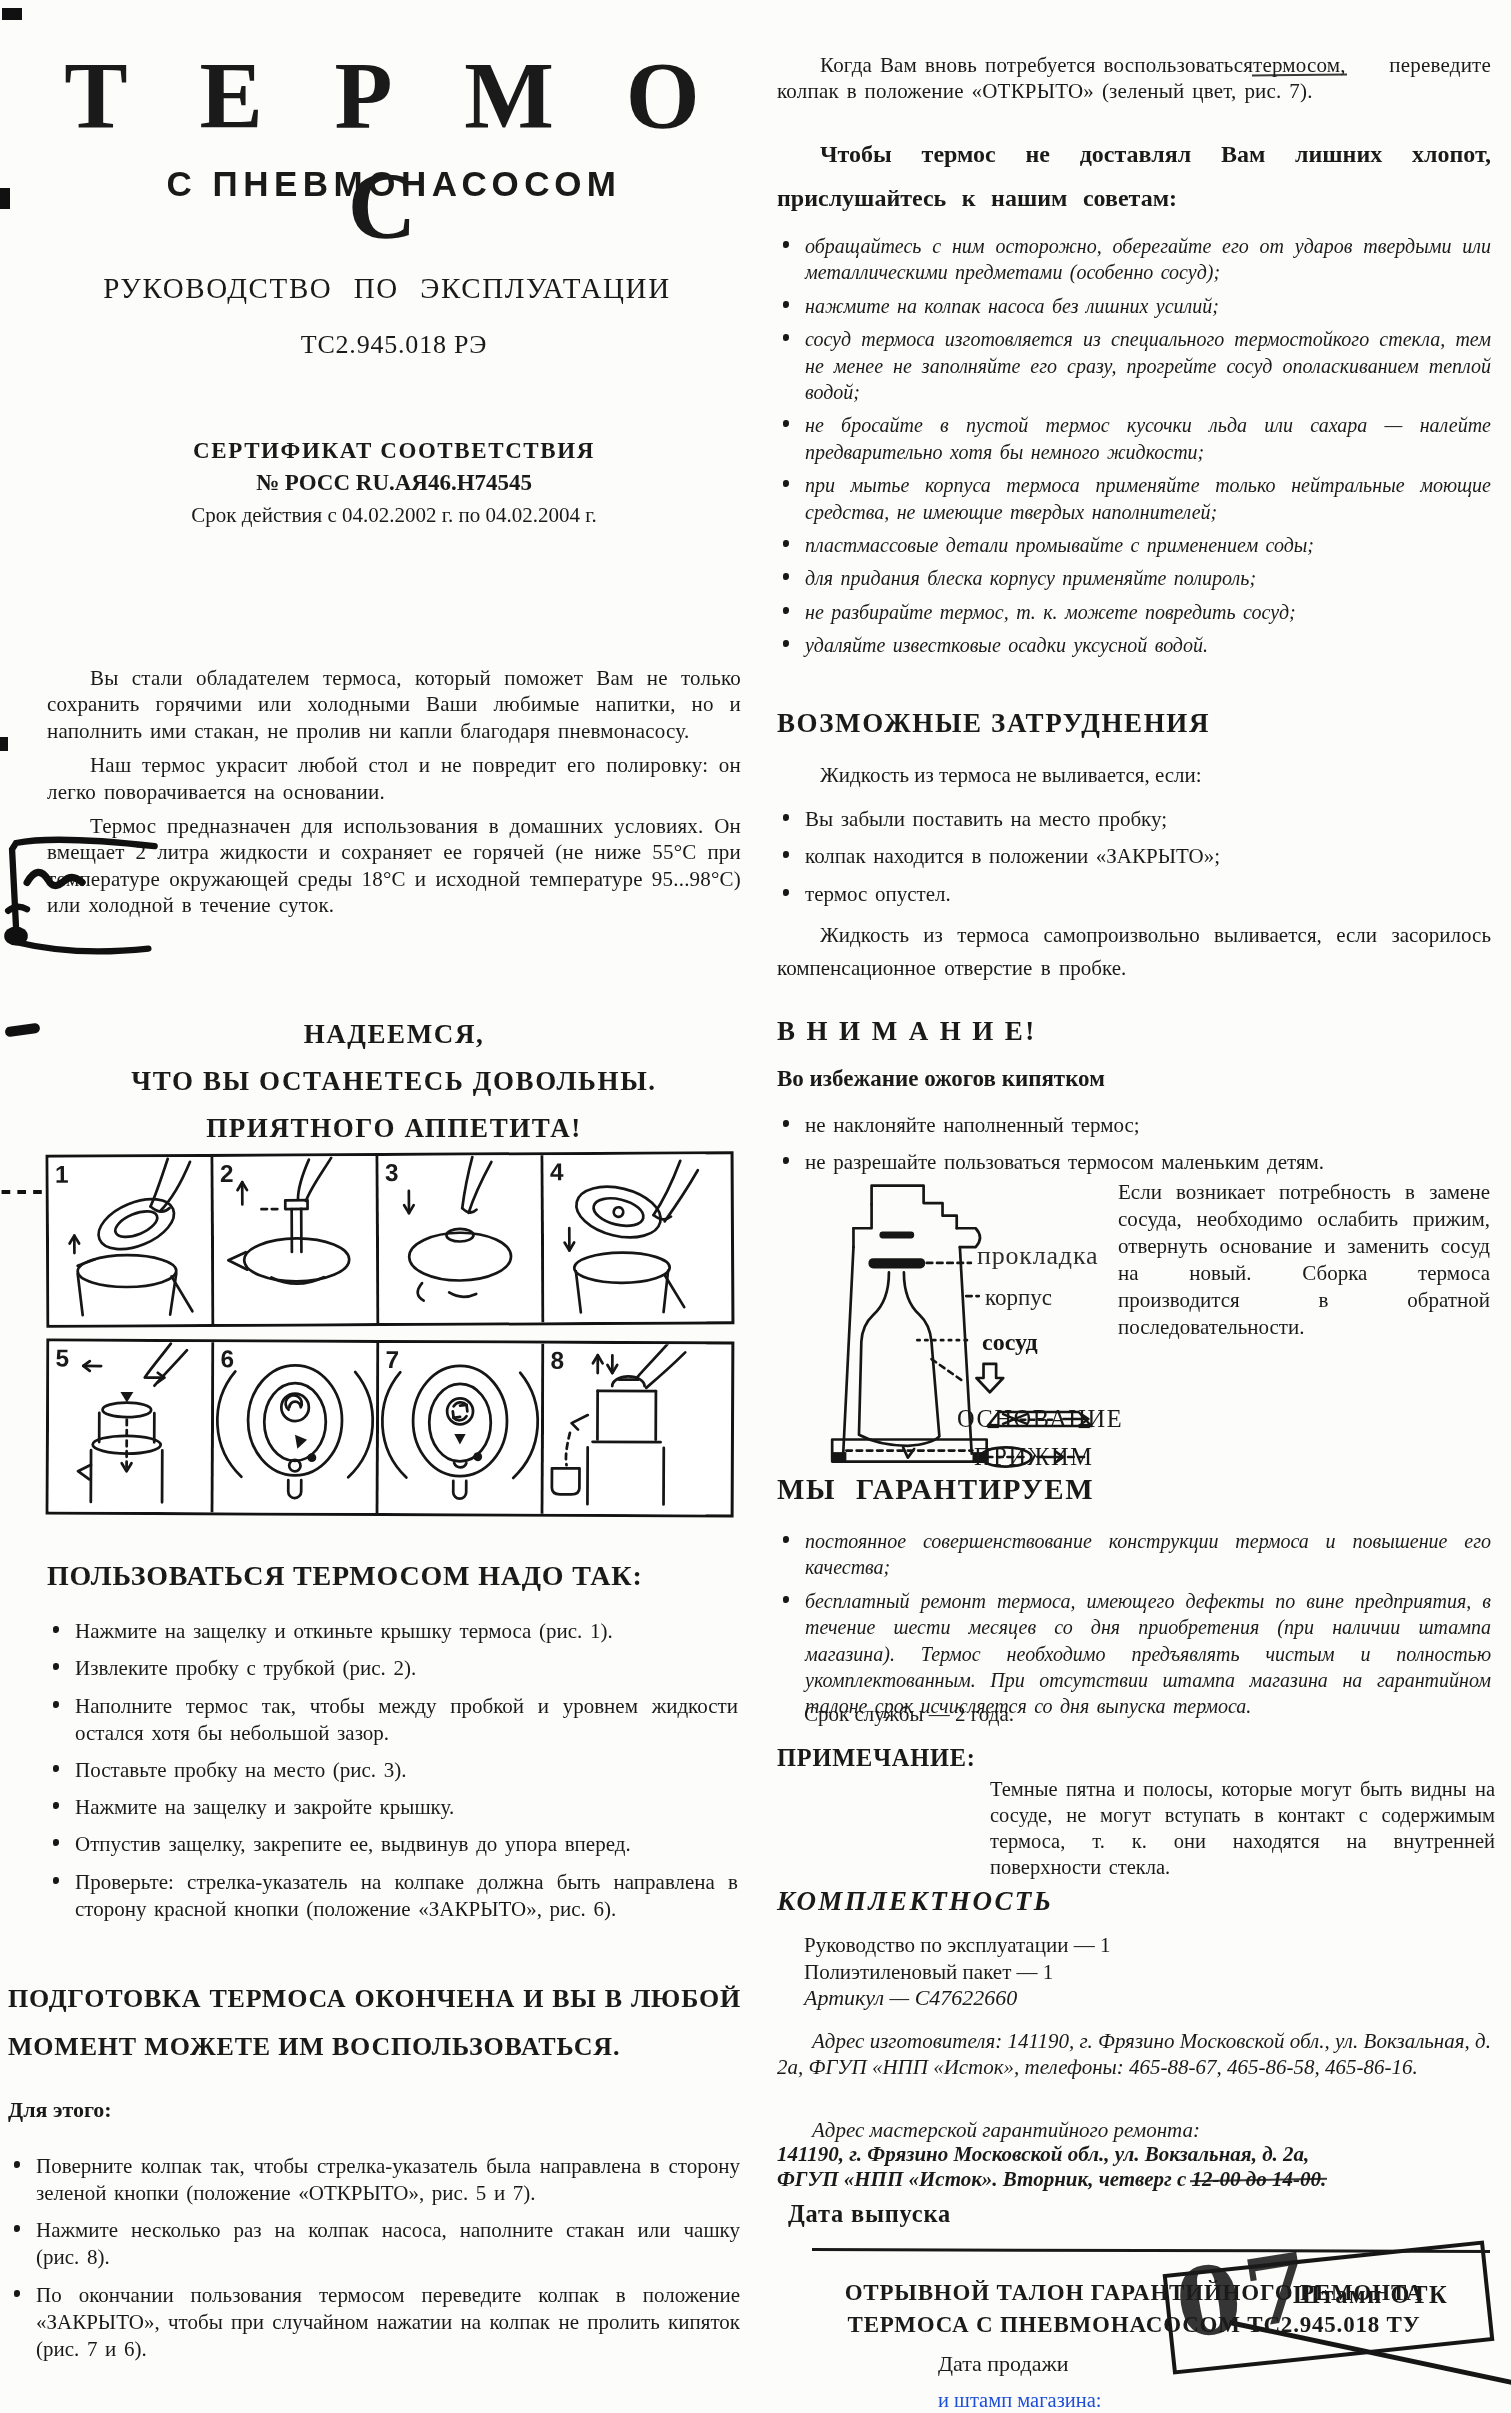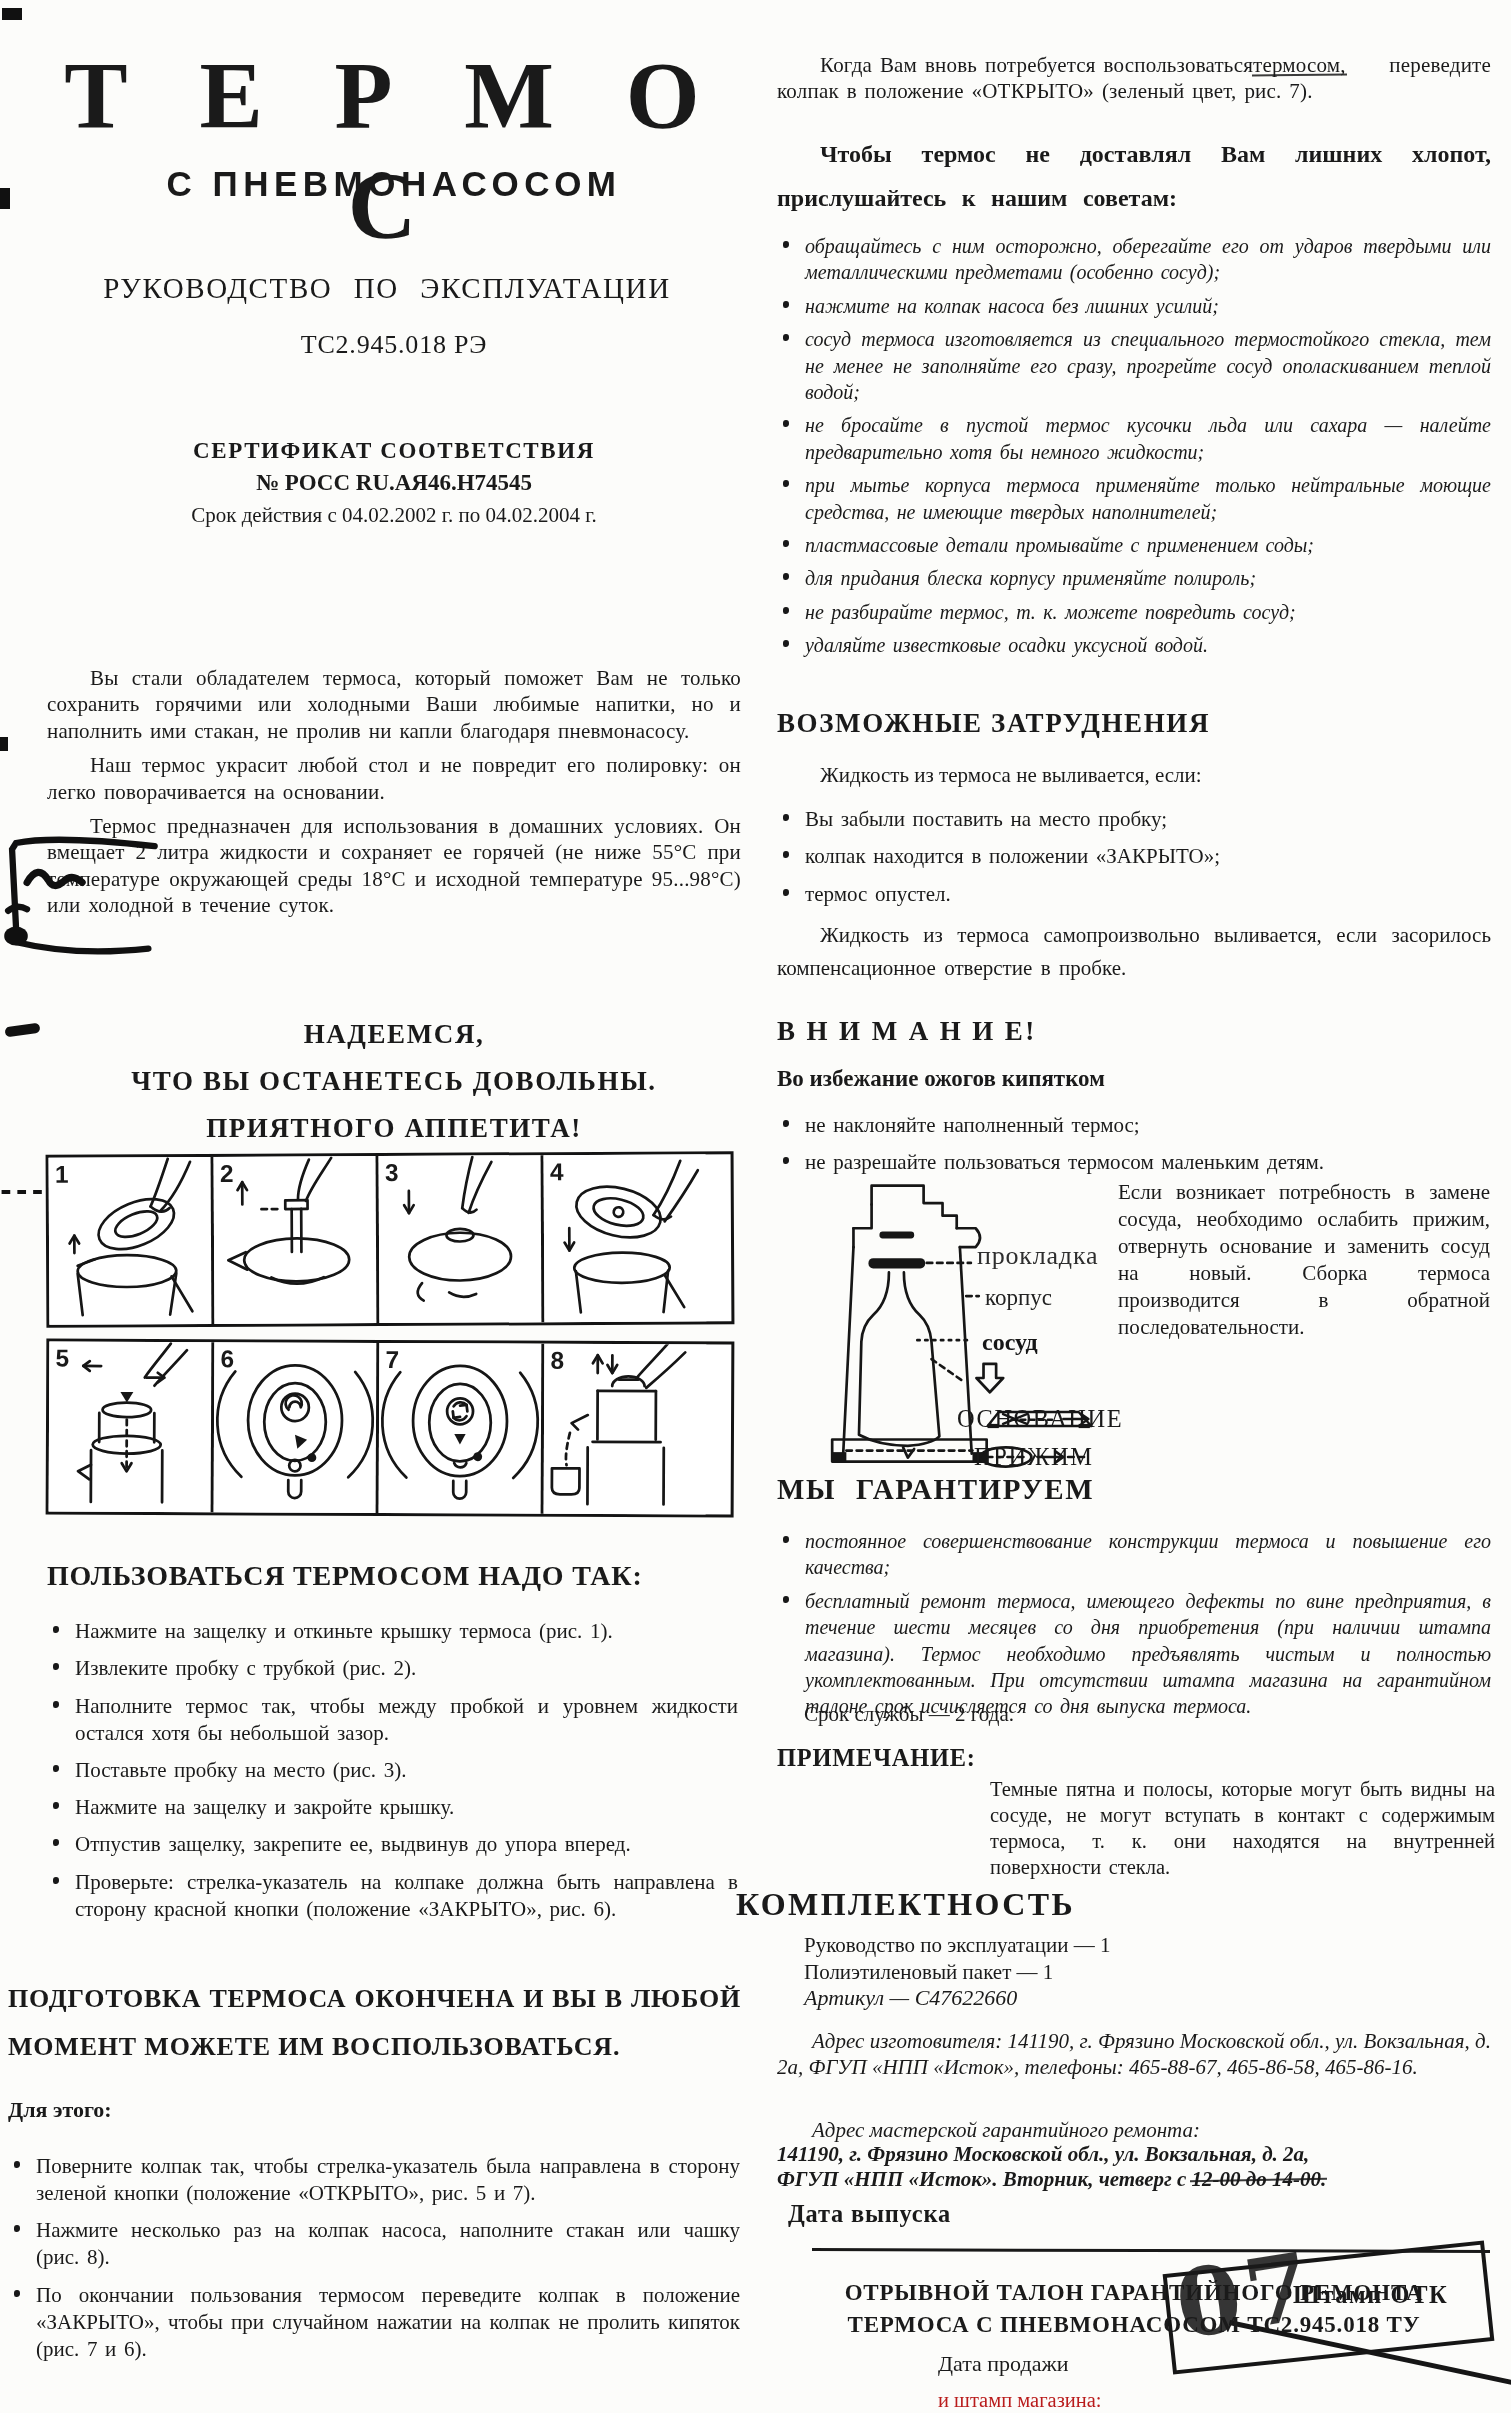--- a/index.html
+++ b/index.html
@@ -358,21 +358,21 @@
     <li>постоянное  совершенствование  конструкции  термоса и повышение его качества;</li>
     <li>бесплатный ремонт термоса, имеющего дефекты по вине предприятия, в течение шести месяцев со дня приобретения (при наличии штампа магазина).  Термос необходимо предъявлять чистым и полностью укомплектованным. При отсутствии штампа магазина на гарантийном талоне срок исчисляется со дня выпуска термоса.</li>
   </ul>
 
   <div class="abs" style="left:804px;top:1702px;font-size:21px;">Срок службы — 2 года.</div>
 
   <div class="abs b" style="left:777px;top:1744px;font-size:24.4px;letter-spacing:0.8px;">ПРИМЕЧАНИЕ:</div>
 
   <div class="abs jt" style="left:990px;top:1776px;width:505px;font-size:20.5px;line-height:26px;word-spacing:2.4px;">Темные пятна  и полосы, которые могут быть видны на сосуде, не могут вступать в контакт с содержимым термоса, т. к. они находятся на внутренней поверхности стекла.</div>
 
-  <div class="abs b" style="left:736px;top:1886px;font-size:32px;letter-spacing:2.4px;">КОМПЛЕКТНОСТЬ</div>
+  <div class="abs b" style="left:777px;top:1886px;font-size:27px;letter-spacing:2.4px;font-style:italic;">КОМПЛЕКТНОСТЬ</div>
 
   <div class="abs" style="left:804px;top:1932px;font-size:21px;line-height:27px;">
     <div>Руководство по эксплуатации — 1</div>
     <div>Полиэтиленовый пакет — 1</div>
   </div>
 
   <div class="abs it" style="left:804px;top:1985px;font-size:22px;">Артикул — С47622660</div>
 
   <div class="abs it jt" style="left:777px;top:2028px;width:714px;font-size:21px;line-height:26px;text-indent:35px;font-family:Liberation Serif, serif;">Адрес   изготовителя:   141190,   г.  Фрязино   Московской обл., ул. Вокзальная, д. 2а, ФГУП «НПП «Исток», телефоны: 465-88-67, 465-86-58, 465-86-16.</div>
 
@@ -393,16 +393,16 @@
 
   <div class="abs" style="left:812px;top:2249px;width:678px;border-top:3.2px solid #191919;transform:rotate(.15deg);"></div>
 
   <div class="abs ctr b" style="left:777px;top:2277px;width:714px;font-size:23px;line-height:32px;letter-spacing:0.8px;">
     <div>ОТРЫВНОЙ  ТАЛОН  ГАРАНТИЙНОГО  РЕМОНТА</div>
     <div>ТЕРМОСА  С  ПНЕВМОНАСОСОМ  ТС2.945.018 ТУ</div>
   </div>
 
   <div class="abs" style="left:938px;top:2351px;font-size:22px;">Дата продажи</div>
 
-  <div class="abs" style="left:938px;top:2389px;font-size:20.5px;color:#b91c1c;">и штамп магазина:</div>
+  <div class="abs" style="left:938px;top:2389px;font-size:20.5px;color:#1d4ed8;">и штамп магазина:</div>
 
 </div>
 
 
 </body></html>

